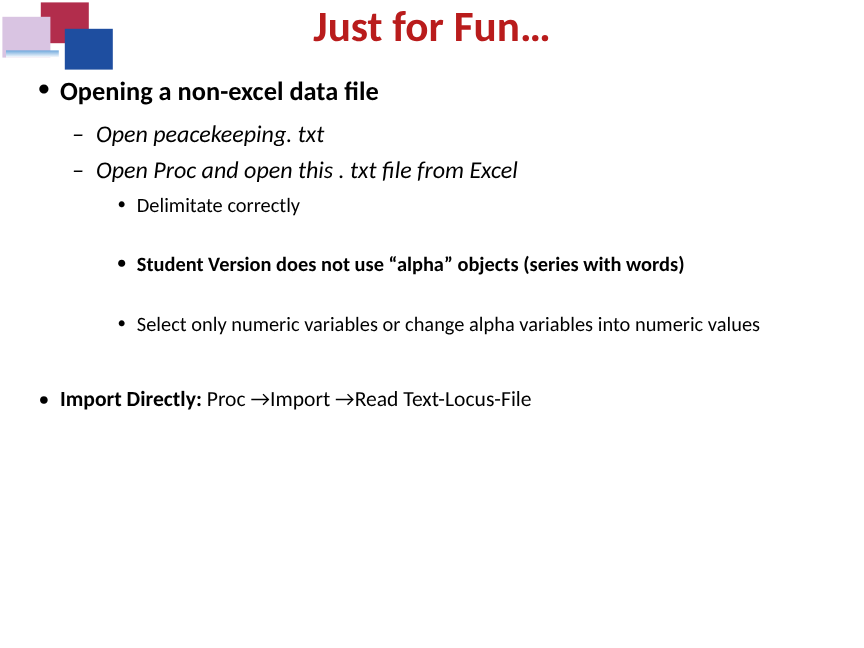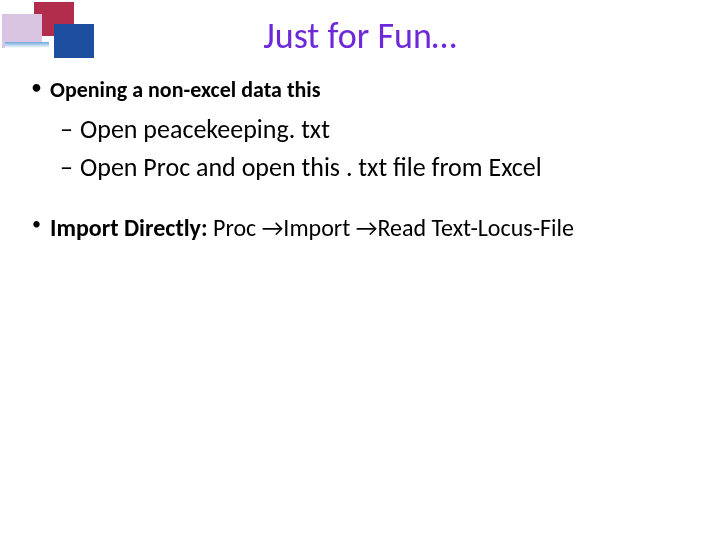--- a/index.html
+++ b/index.html
@@ -24,23 +24,22 @@
       width: 40px;
       height: 34px;
     }
     .sq1 { left: 32px; top: 0; background: #b22d4c; }
     .sq2 { left: 0; top: 12px; background: #d9c4e2; }
     .sq3 { left: 52px; top: 22px; background: #1e4ea0; }
     .sq4 { left: 3px; top: 40px; width: 44px; height: 6px; background: linear-gradient(to bottom, #6fa8dc, #fff); }
     .title {
       text-align: center;
       font-size: 36px;
-      font-weight: 400;
-      color: #6d28d9;
-      padding-top: 14px;
+      font-weight: 700;
+      color: #b91c1c;
       margin-bottom: 18px;
     }
     .content {
       padding-left: 28px;
       padding-right: 20px;
     }
     ul { list-style: none; }
     .l1 {
       font-size: 22px;
       font-weight: 700;
@@ -48,41 +47,42 @@
       position: relative;
       padding-left: 22px;
     }
     .l1::before {
       content: "•";
       position: absolute;
       left: 4px;
       font-size: 18px;
     }
     .l1b {
-      font-size: 24px;
+      font-size: 18px;
       font-weight: 400;
-      margin-top: 28px;
+      margin-top: 40px;
       position: relative;
       padding-left: 22px;
     }
     .l1b::before {
       content: "•";
       position: absolute;
       left: 4px;
       font-size: 18px;
     }
     .l1b .bold { font-weight: 700; }
     .l2 {
-      font-size: 26px;
+      font-size: 20px;
       font-weight: 400;
       margin-left: 30px;
       padding-left: 22px;
       position: relative;
       margin-bottom: 4px;
       line-height: 1.3;
+      font-style: italic;
     }
     .l2::before {
       content: "–";
       position: absolute;
       left: 2px;
     }
     .l3 {
       font-size: 17px;
       font-weight: 400;
       margin-left: 68px;
@@ -109,24 +109,31 @@
   <div class="sq sq1"></div>
   <div class="sq sq2"></div>
   <div class="sq sq3"></div>
   <div class="sq sq4"></div>
 </div>
 
 <h1 class="title">Just for Fun…</h1>
 
 <div class="content">
   <ul>
-    <li class="l1">Opening a non-excel data this</li>
+    <li class="l1">Opening a non-excel data file</li>
     <li>
       <ul>
         <li class="l2">Open peacekeeping. txt</li>
         <li class="l2">Open Proc and open this . txt file from Excel</li>
+        <li>
+          <ul>
+            <li class="l3">Delimitate correctly</li>
+            <li class="l3 bold spaced">Student Version does not use “alpha” objects (series with words)</li>
+            <li class="l3 spaced">Select only numeric variables or change alpha variables into numeric values</li>
+          </ul>
+        </li>
       </ul>
     </li>
     <li class="l1b">
       <span class="bold">Import Directly: </span><span>Proc →Import →Read Text-Locus-File</span>
     </li>
   </ul>
 </div>
 
 </body></html>

